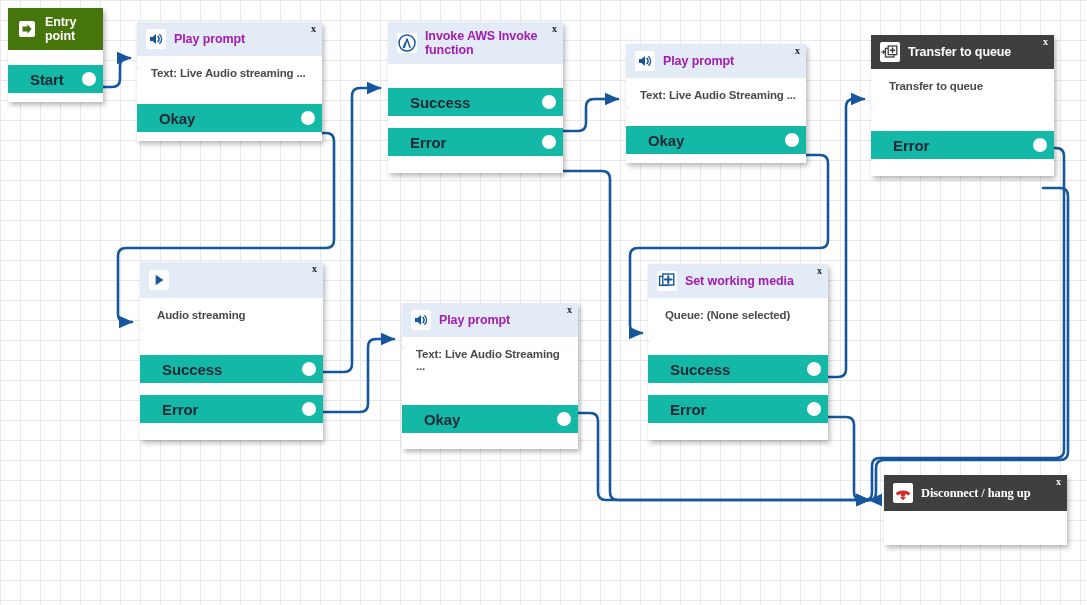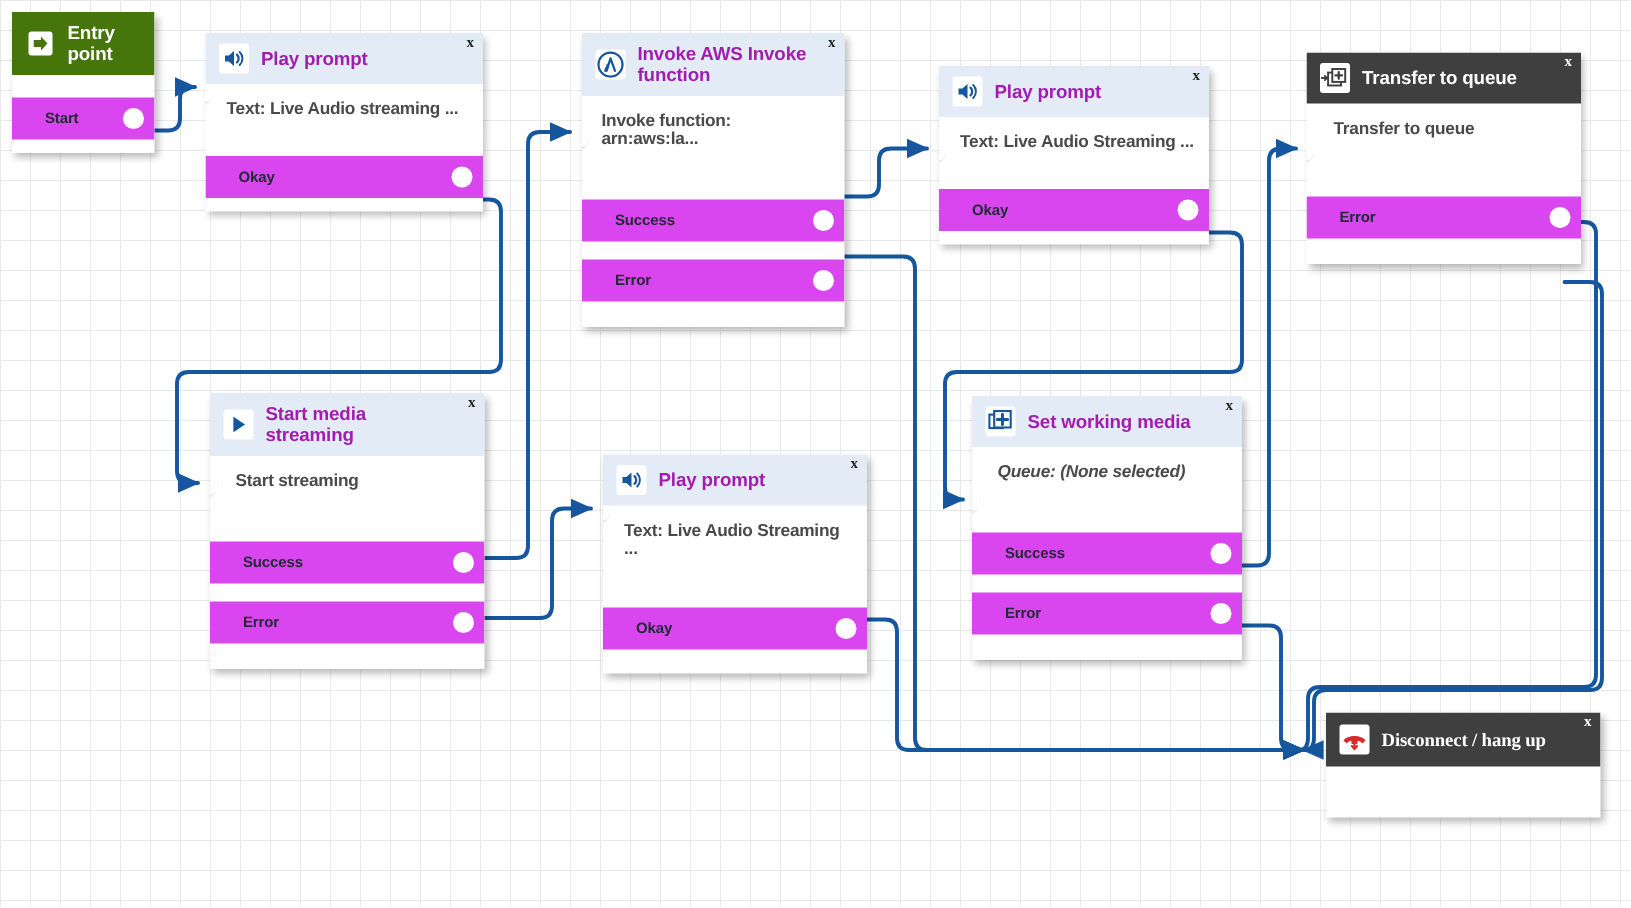--- a/index.html
+++ b/index.html
@@ -60,25 +60,25 @@
 
   .body{
     padding:11px 10px 10px 14px;
     font-size:11.5px;font-weight:bold;color:#4a4a4a;
     letter-spacing:-0.15px;
   }
   .spacer{height:8px;}
 
   .port{
     position:relative;
-    background:#d946ef;
+    background:#14b8a6;
     height:28px;
     display:flex;align-items:center;
     padding-left:22px;
-    font-size:10px;font-weight:bold;color:#222a35;
+    font-size:15px;font-weight:bold;color:#222a35;
     letter-spacing:-0.1px;
     margin-top:7px;
   }
   .port .dot{
     position:absolute;right:7px;top:50%;
     transform:translateY(-50%);
     width:14px;height:14px;border-radius:50%;
     background:#ffffff;
   }
   .lastpad{height:9px;}
@@ -175,21 +175,20 @@
       <span class="ico">
         <svg width="20" height="20" viewBox="0 0 20 20">
           <circle cx="10" cy="10" r="8" fill="none" stroke="#15569e" stroke-width="1.5"></circle>
           <path d="M7.4 14.2 L10 5.9 L13 14.2" stroke="#15569e" stroke-width="1.5" fill="none" stroke-linecap="round" stroke-linejoin="round"></path>
           <path d="M8.1 10.2 L6.4 14.2" stroke="#15569e" stroke-width="1.4" fill="none" stroke-linecap="round"></path>
         </svg>
       </span>
       <span class="ttl" style="max-width:118px;">Invoke AWS Invoke function</span>
       <span class="closex">x</span>
     </div>
-    <div class="body" style="padding-left:13px;">Invoke function: arn:aws:la...</div>
     <div class="spacer" style="height:17px;"></div>
     <div class="port">
       <span>Success</span>
       <span class="dot"></span>
     </div>
     <div class="port" style="margin-top:12px;">
       <span>Error</span>
       <span class="dot"></span>
     </div>
     <div class="lastpad" style="height:17px;"></div>
@@ -241,24 +240,23 @@
   </div>
 
   <div class="node" style="left:140px;top:262px;width:183px;">
     <div class="innub" style="top:52px;"></div>
     <div class="hdr blue" style="min-height:36px;">
       <span class="ico">
         <svg width="18" height="18" viewBox="0 0 18 18">
           <path d="M5.6 3.8 L13.4 9 L5.6 14.2 Z" fill="#15569e"></path>
         </svg>
       </span>
-      <span class="ttl" style="max-width:100px;">Start media streaming</span>
-      <span class="closex">x</span>
-    </div>
-    <div class="body" style="padding-left:17px;">Start streaming</div>
+      <span class="closex">x</span>
+    </div>
+    <div class="body" style="padding-left:17px;">Audio streaming</div>
     <div class="spacer" style="height:17px;"></div>
     <div class="port">
       <span>Success</span>
       <span class="dot"></span>
     </div>
     <div class="port" style="margin-top:12px;">
       <span>Error</span>
       <span class="dot"></span>
     </div>
     <div class="lastpad" style="height:17px;"></div>
@@ -292,21 +290,21 @@
       <span class="ico">
         <svg width="20" height="20" viewBox="0 0 20 20">
           <rect x="2.6" y="5.4" width="9" height="9" fill="none" stroke="#15569e" stroke-width="1.4"></rect>
           <rect x="5.8" y="3" width="11" height="11" fill="#ffffff" stroke="#15569e" stroke-width="1.4"></rect>
           <path d="M11.3 5.2 V12 M7.9 8.6 H14.7" stroke="#15569e" stroke-width="2" stroke-linecap="round"></path>
         </svg>
       </span>
       <span class="ttl">Set working media</span>
       <span class="closex">x</span>
     </div>
-    <div class="body" style="padding-left:17px;font-style:italic;">Queue: (None selected)</div>
+    <div class="body" style="padding-left:17px;">Queue: (None selected)</div>
     <div class="spacer" style="height:17px;"></div>
     <div class="port">
       <span>Success</span>
       <span class="dot"></span>
     </div>
     <div class="port" style="margin-top:12px;">
       <span>Error</span>
       <span class="dot"></span>
     </div>
     <div class="lastpad" style="height:17px;"></div>

